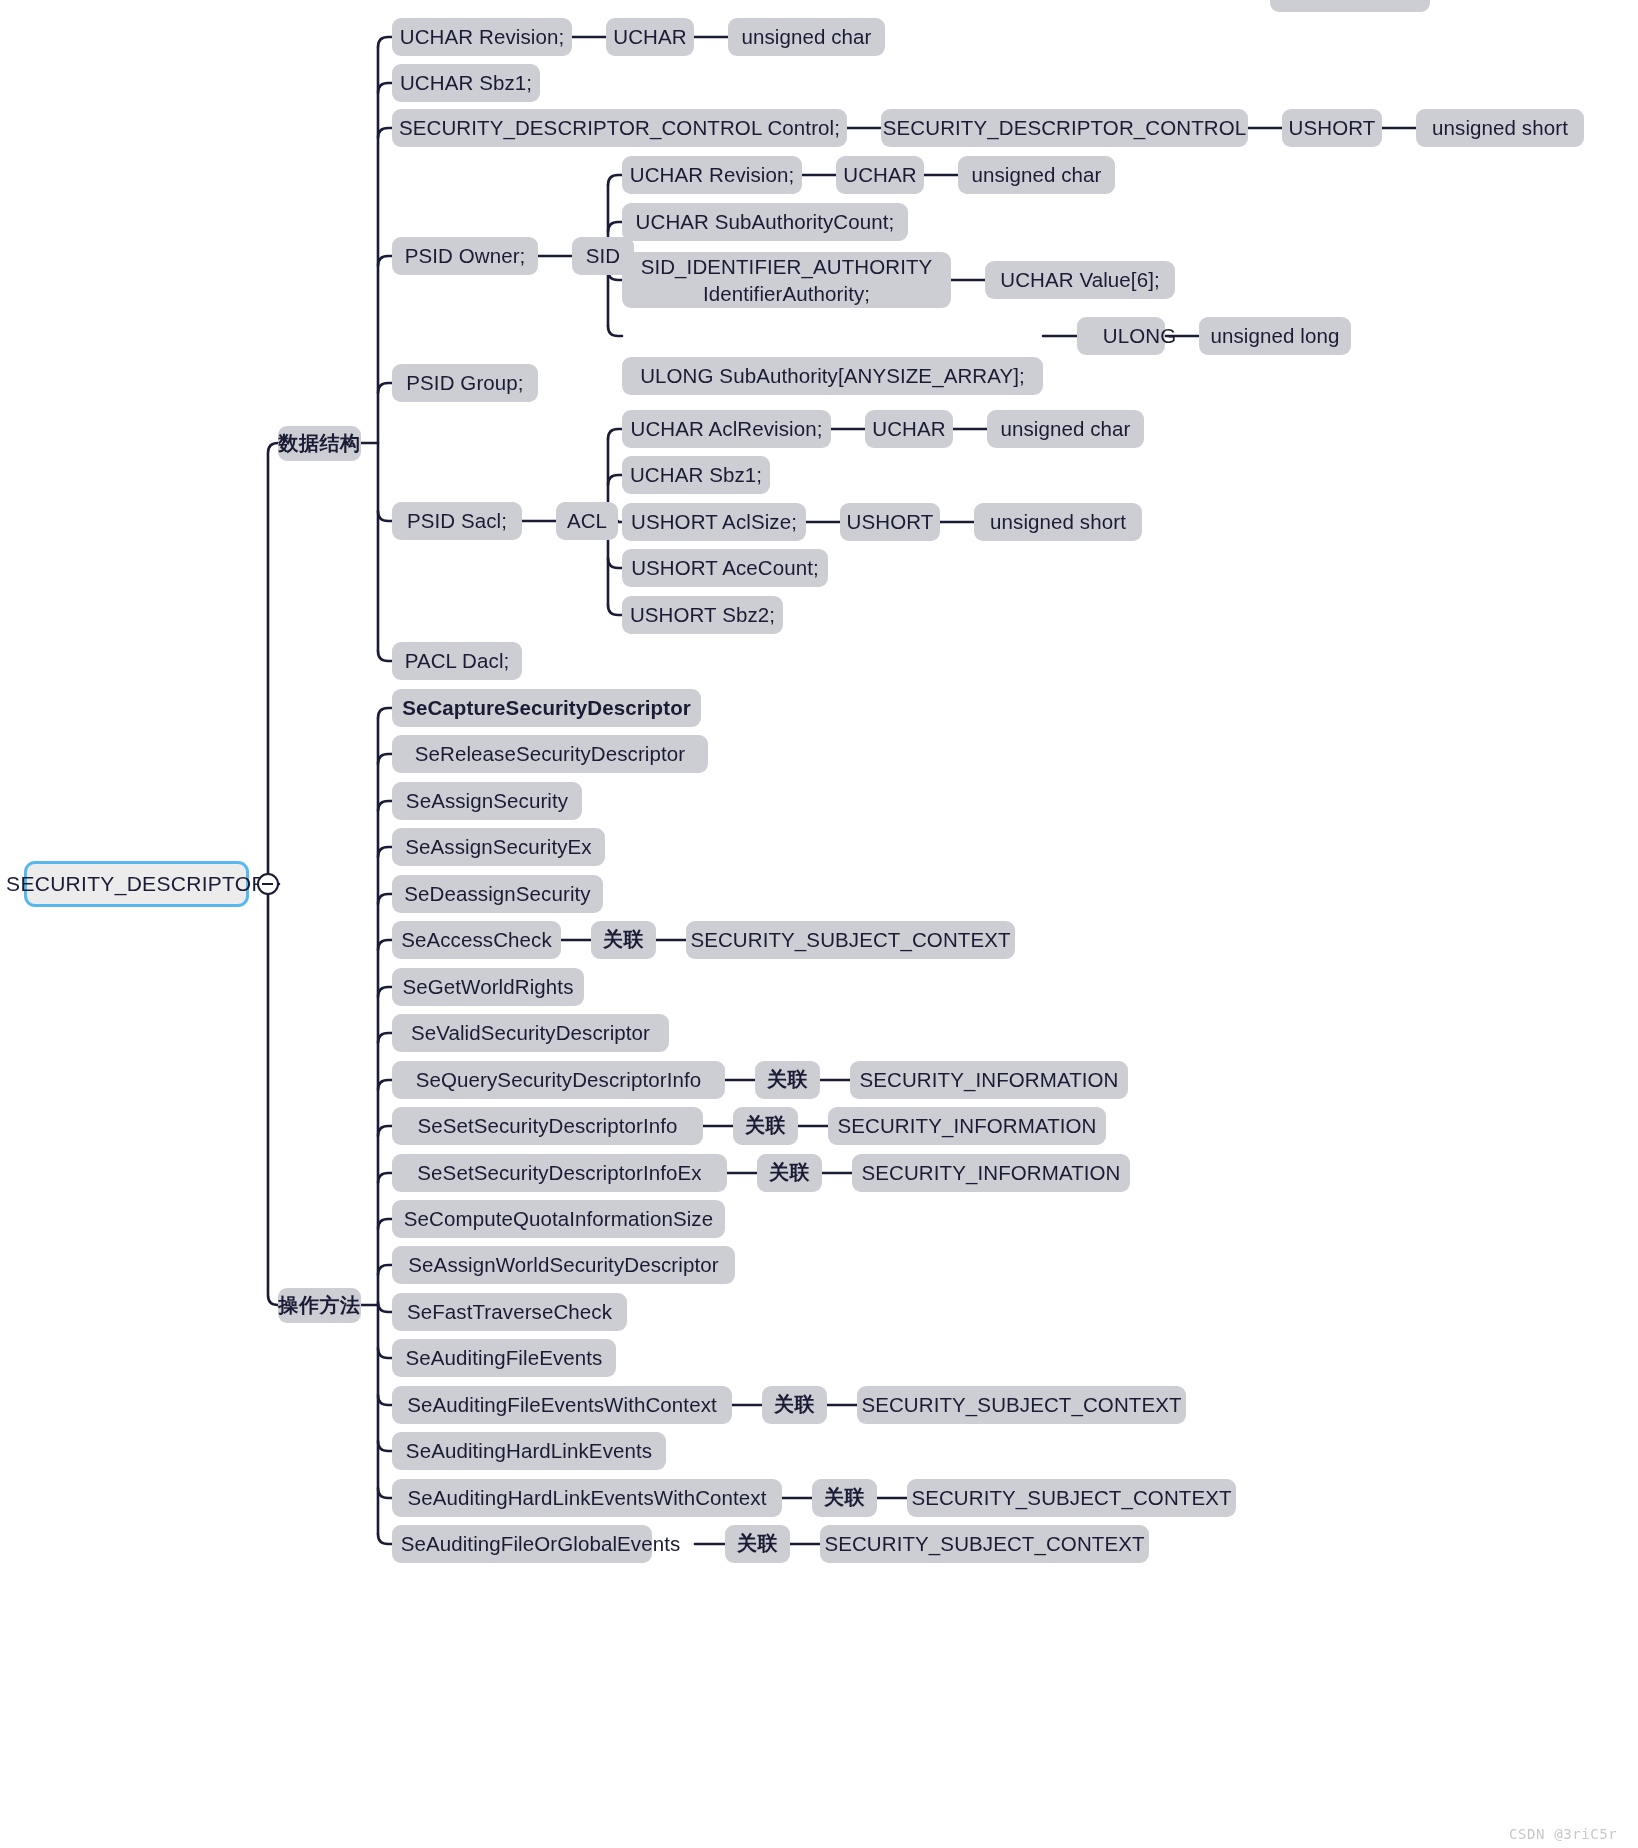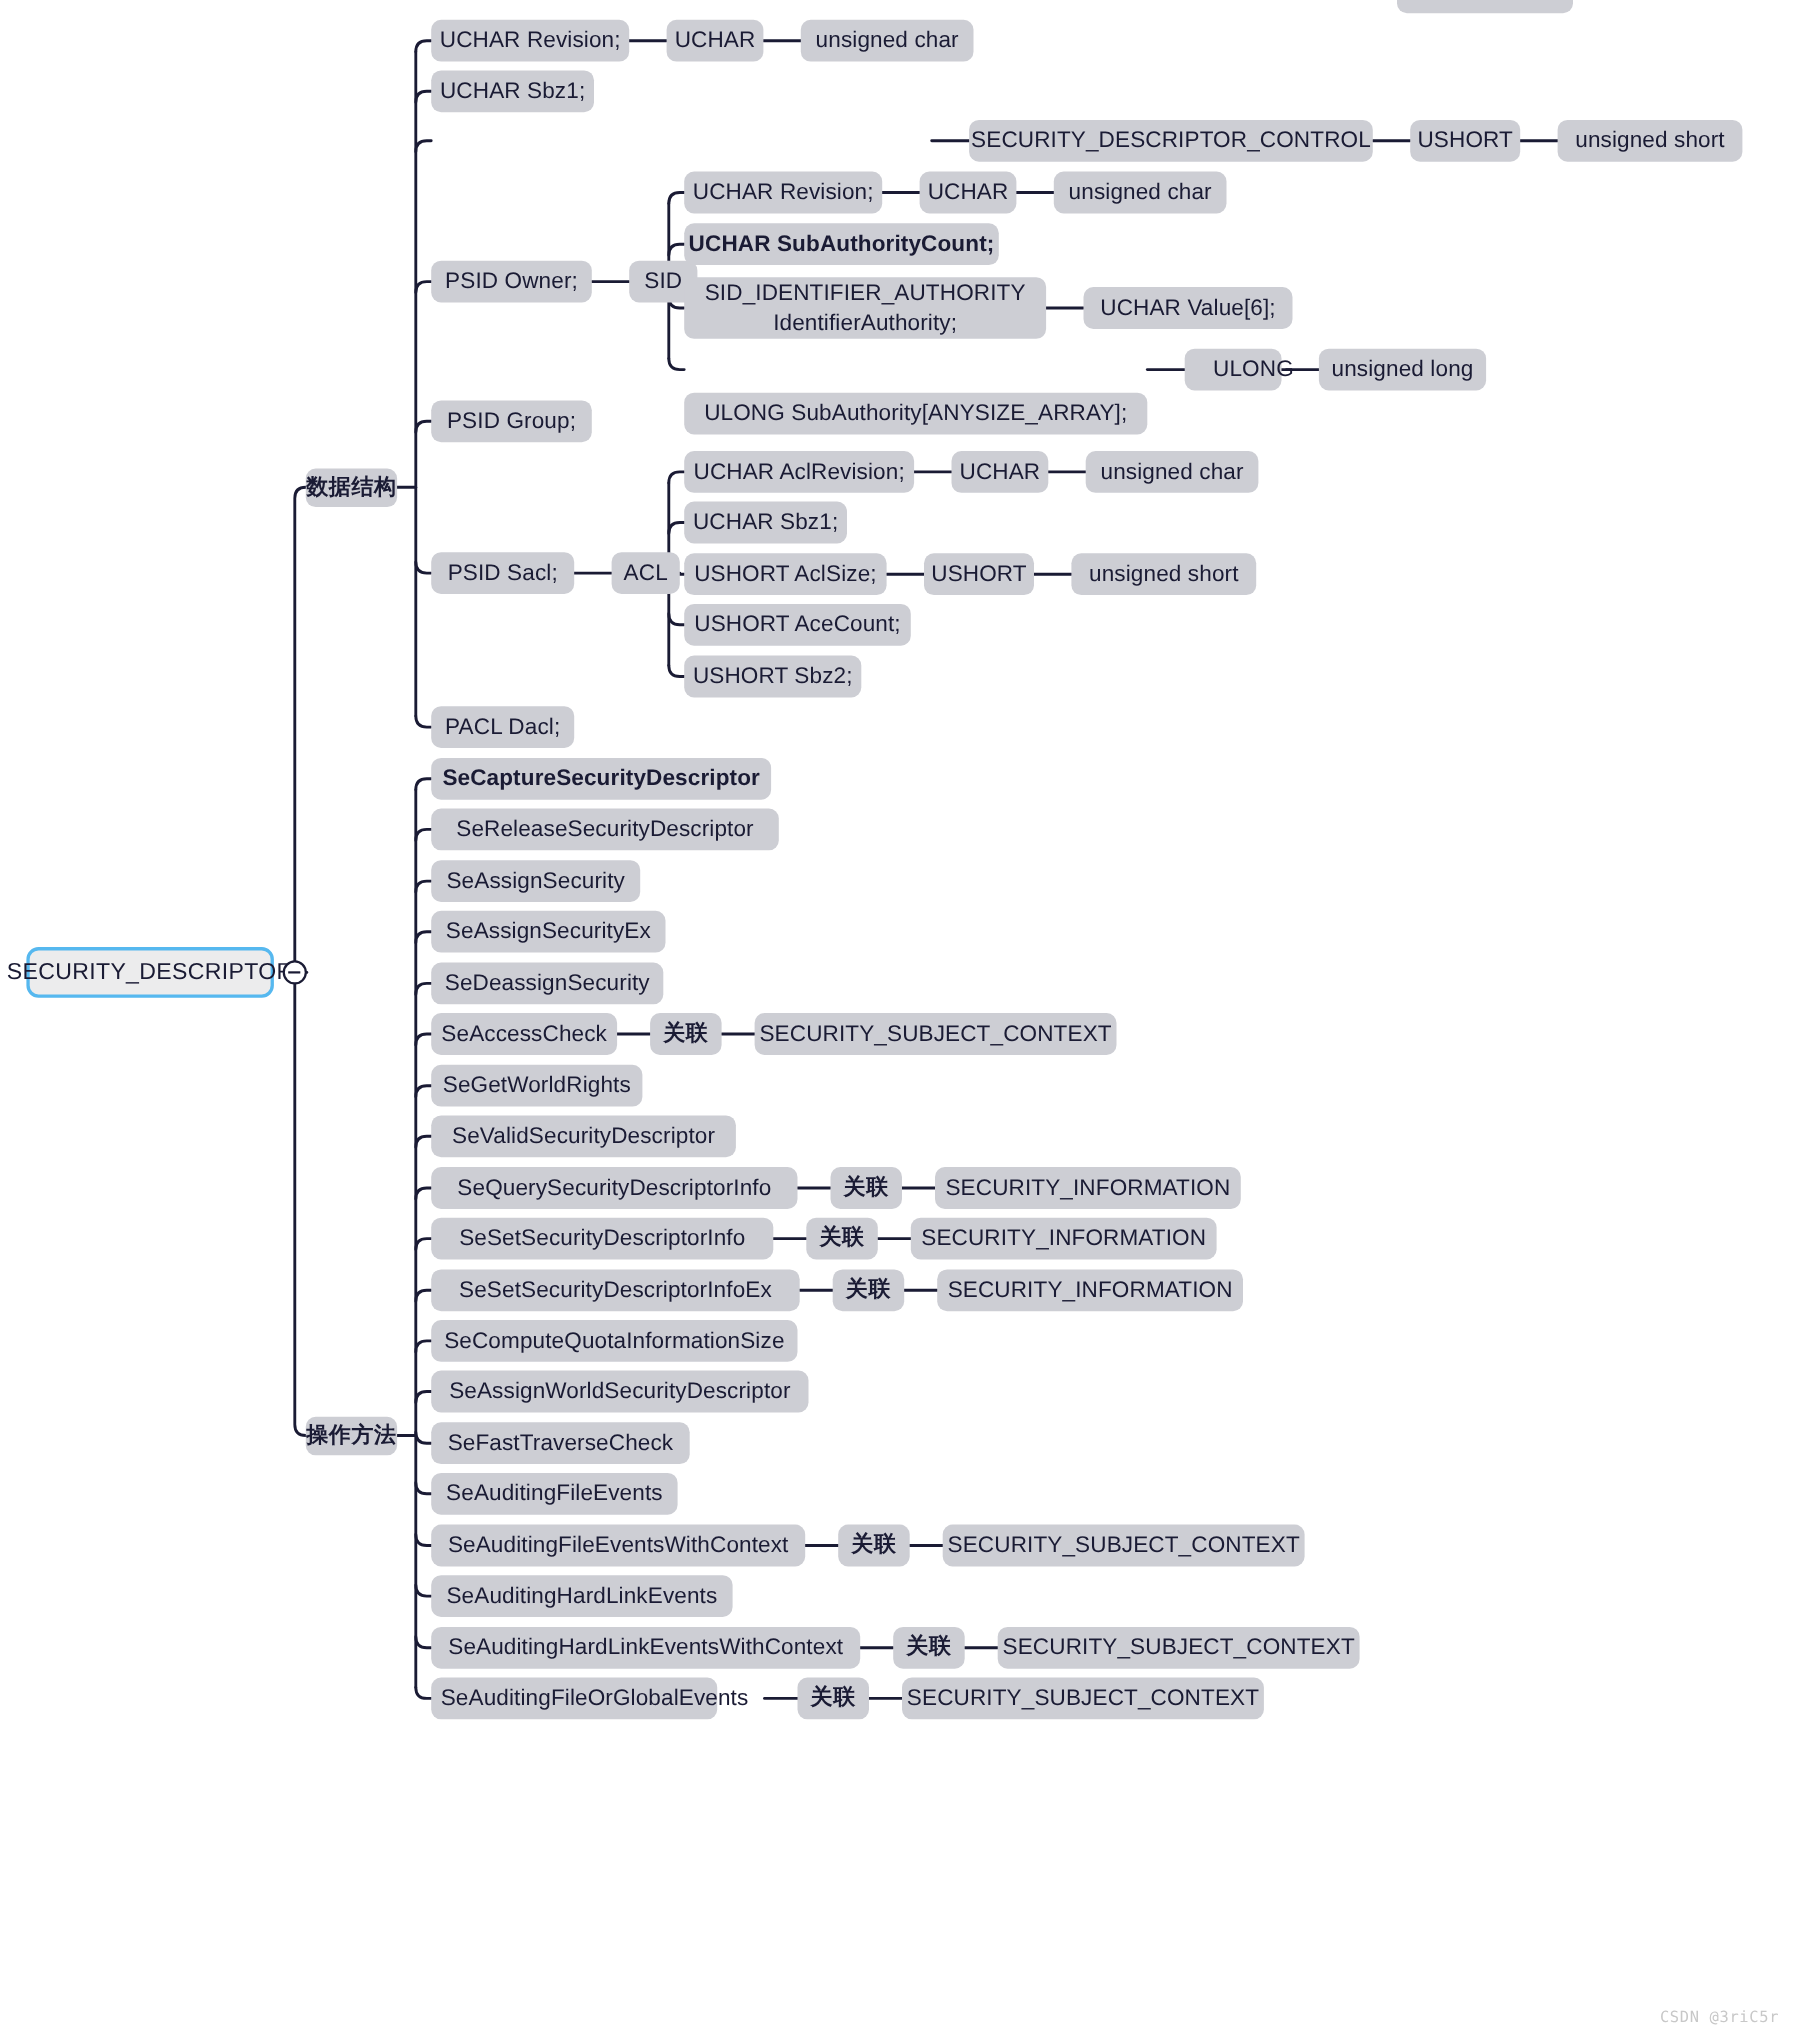--- a/index.html
+++ b/index.html
@@ -160,29 +160,30 @@
   <div class="toggle" style="left:257px; top:873px;"></div>
 
   <div class="node bold" style="left:278px; top:426px; width:83px; height:35px;">数据结构</div>
   <div class="node bold" style="left:278px; top:1288px; width:83px; height:35px;">操作方法</div>
 
   <div class="watermark" style="left:1509px; top:1826px;">CSDN @3riC5r</div>
 <div class="node" style="left: 392px; top: 18px; width: 180px; height: 38px;">UCHAR Revision;</div>
     <div class="node" style="left: 606px; top: 18px; width: 88px; height: 38px;">UCHAR</div>
     <div class="node" style="left: 728px; top: 18px; width: 157px; height: 38px;">unsigned char</div>
     <div class="node" style="left: 392px; top: 64px; width: 148px; height: 38px;">UCHAR Sbz1;</div>
+    <div class="node" style="left: 392px; top: 109px; width: 455px; height: 38px;">SECURITY_DESCRIPTOR_CONTROL Control;</div>
     <div class="node" style="left: 881px; top: 109px; width: 367px; height: 38px;">SECURITY_DESCRIPTOR_CONTROL</div>
     <div class="node" style="left: 1282px; top: 109px; width: 100px; height: 38px;">USHORT</div>
     <div class="node" style="left: 1416px; top: 109px; width: 168px; height: 38px;">unsigned short</div>
     <div class="node" style="left: 392px; top: 237px; width: 146px; height: 38px;">PSID Owner;</div>
     <div class="node" style="left: 572px; top: 237px; width: 62px; height: 38px;">SID</div>
     <div class="node" style="left: 622px; top: 156px; width: 180px; height: 38px;">UCHAR Revision;</div>
     <div class="node" style="left: 836px; top: 156px; width: 88px; height: 38px;">UCHAR</div>
     <div class="node" style="left: 958px; top: 156px; width: 157px; height: 38px;">unsigned char</div>
-    <div class="node" style="left: 622px; top: 203px; width: 286px; height: 38px; font-weight: bold;">UCHAR SubAuthorityCount;</div>
+    <div class="node" style="left: 622px; top: 203px; width: 286px; height: 38px;">UCHAR SubAuthorityCount;</div>
     <div class="node two-line" style="left: 622px; top: 252px; width: 329px; height: 56px;">SID_IDENTIFIER_AUTHORITY
 IdentifierAuthority;</div>
     <div class="node" style="left: 985px; top: 261px; width: 190px; height: 38px;">UCHAR Value[6];</div>
     <div class="node" style="left: 622px; top: 317px; width: 421px; height: 38px; margin-top: 40px;">ULONG SubAuthority[ANYSIZE_ARRAY];</div>
     <div class="node" style="left: 1077px; top: 317px; width: 88px; height: 38px; padding-left: 48px;">ULONG</div>
     <div class="node" style="left: 1199px; top: 317px; width: 152px; height: 38px;">unsigned long</div>
     <div class="node" style="left: 392px; top: 364px; width: 146px; height: 38px;">PSID Group;</div>
     <div class="node" style="left: 392px; top: 502px; width: 130px; height: 38px;">PSID Sacl;</div>
     <div class="node" style="left: 556px; top: 502px; width: 62px; height: 38px;">ACL</div>
     <div class="node" style="left: 622px; top: 410px; width: 209px; height: 38px;">UCHAR AclRevision;</div>

